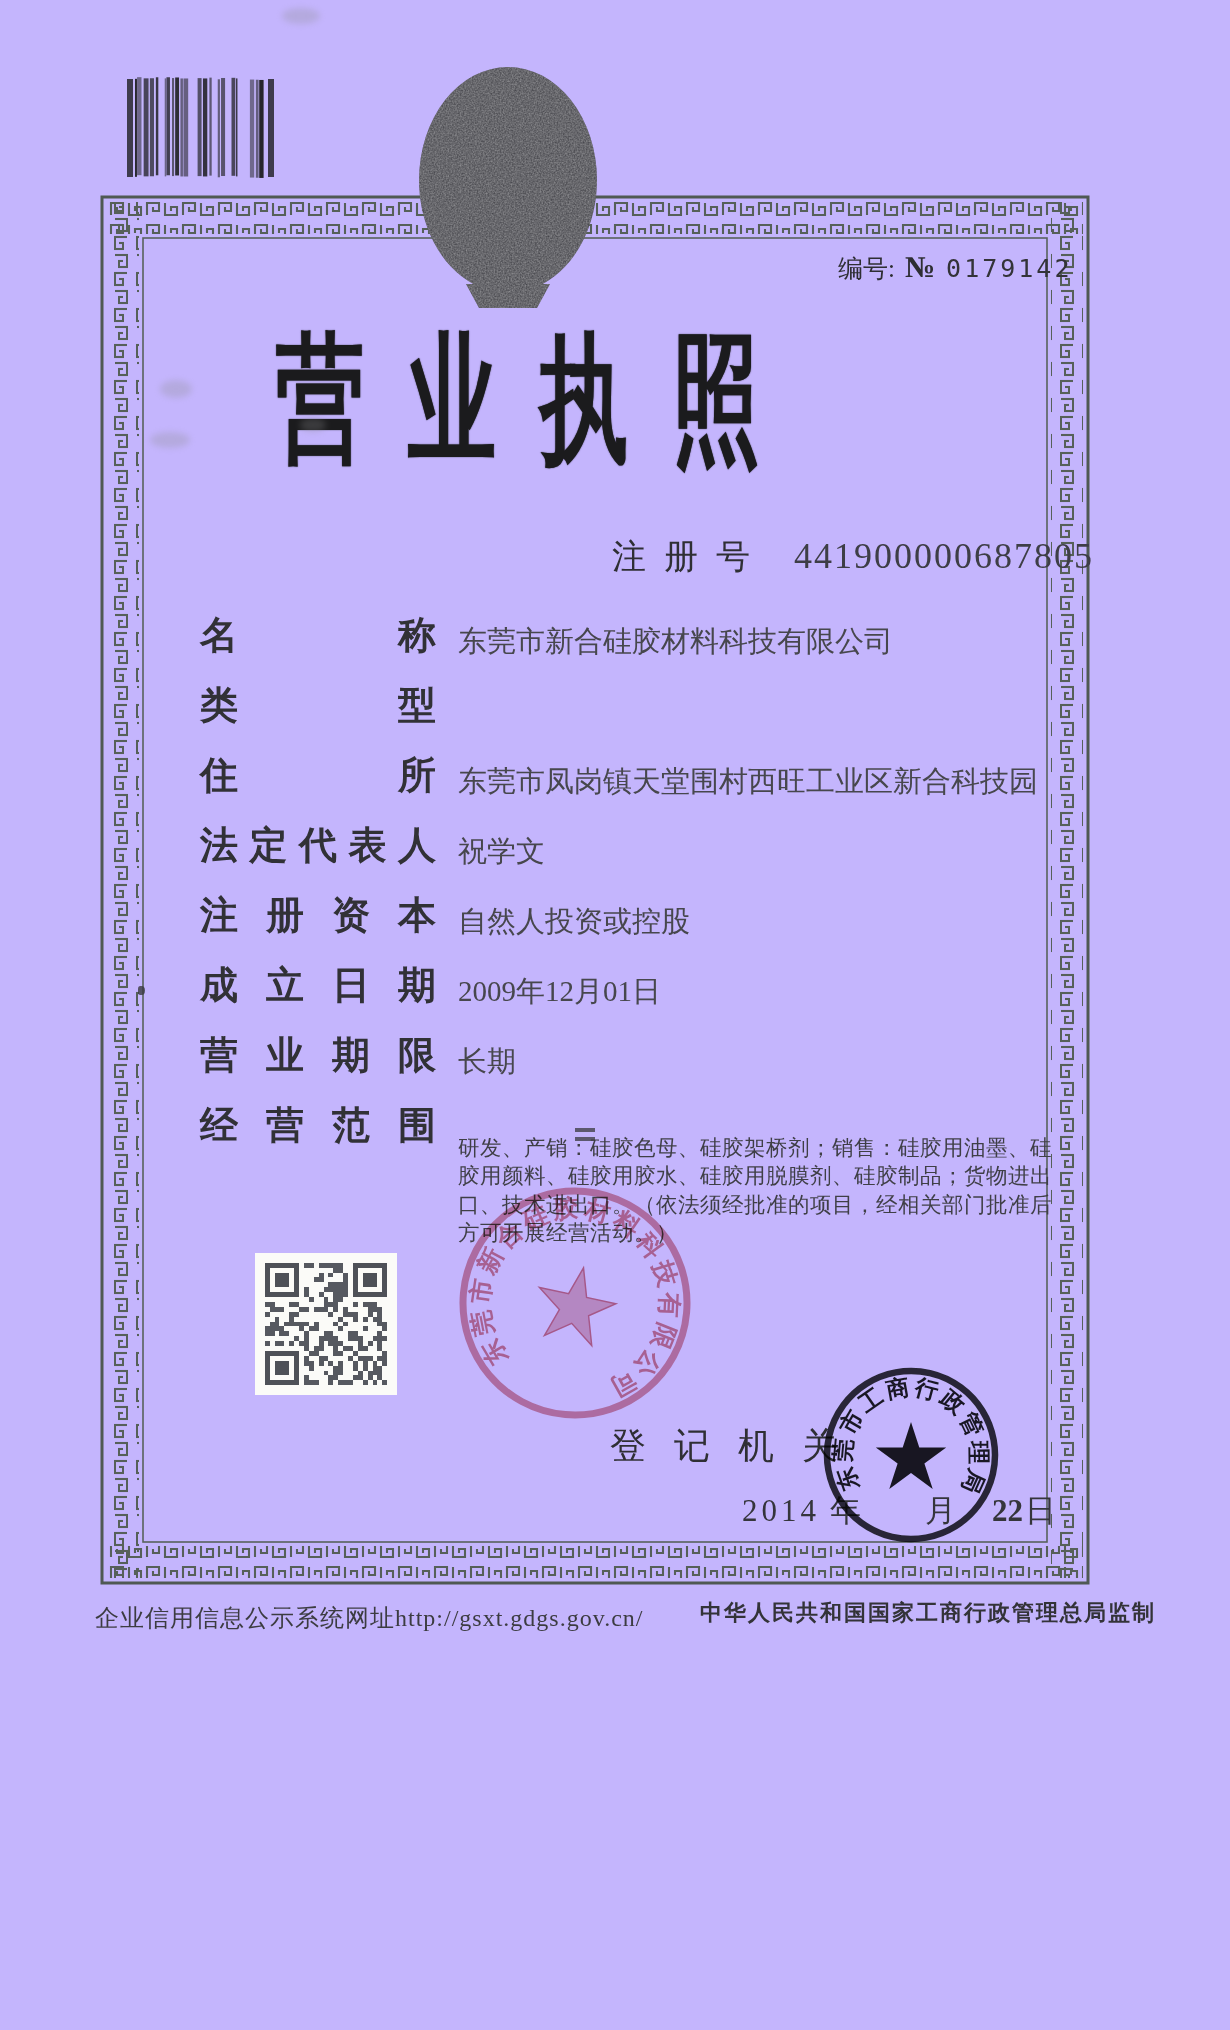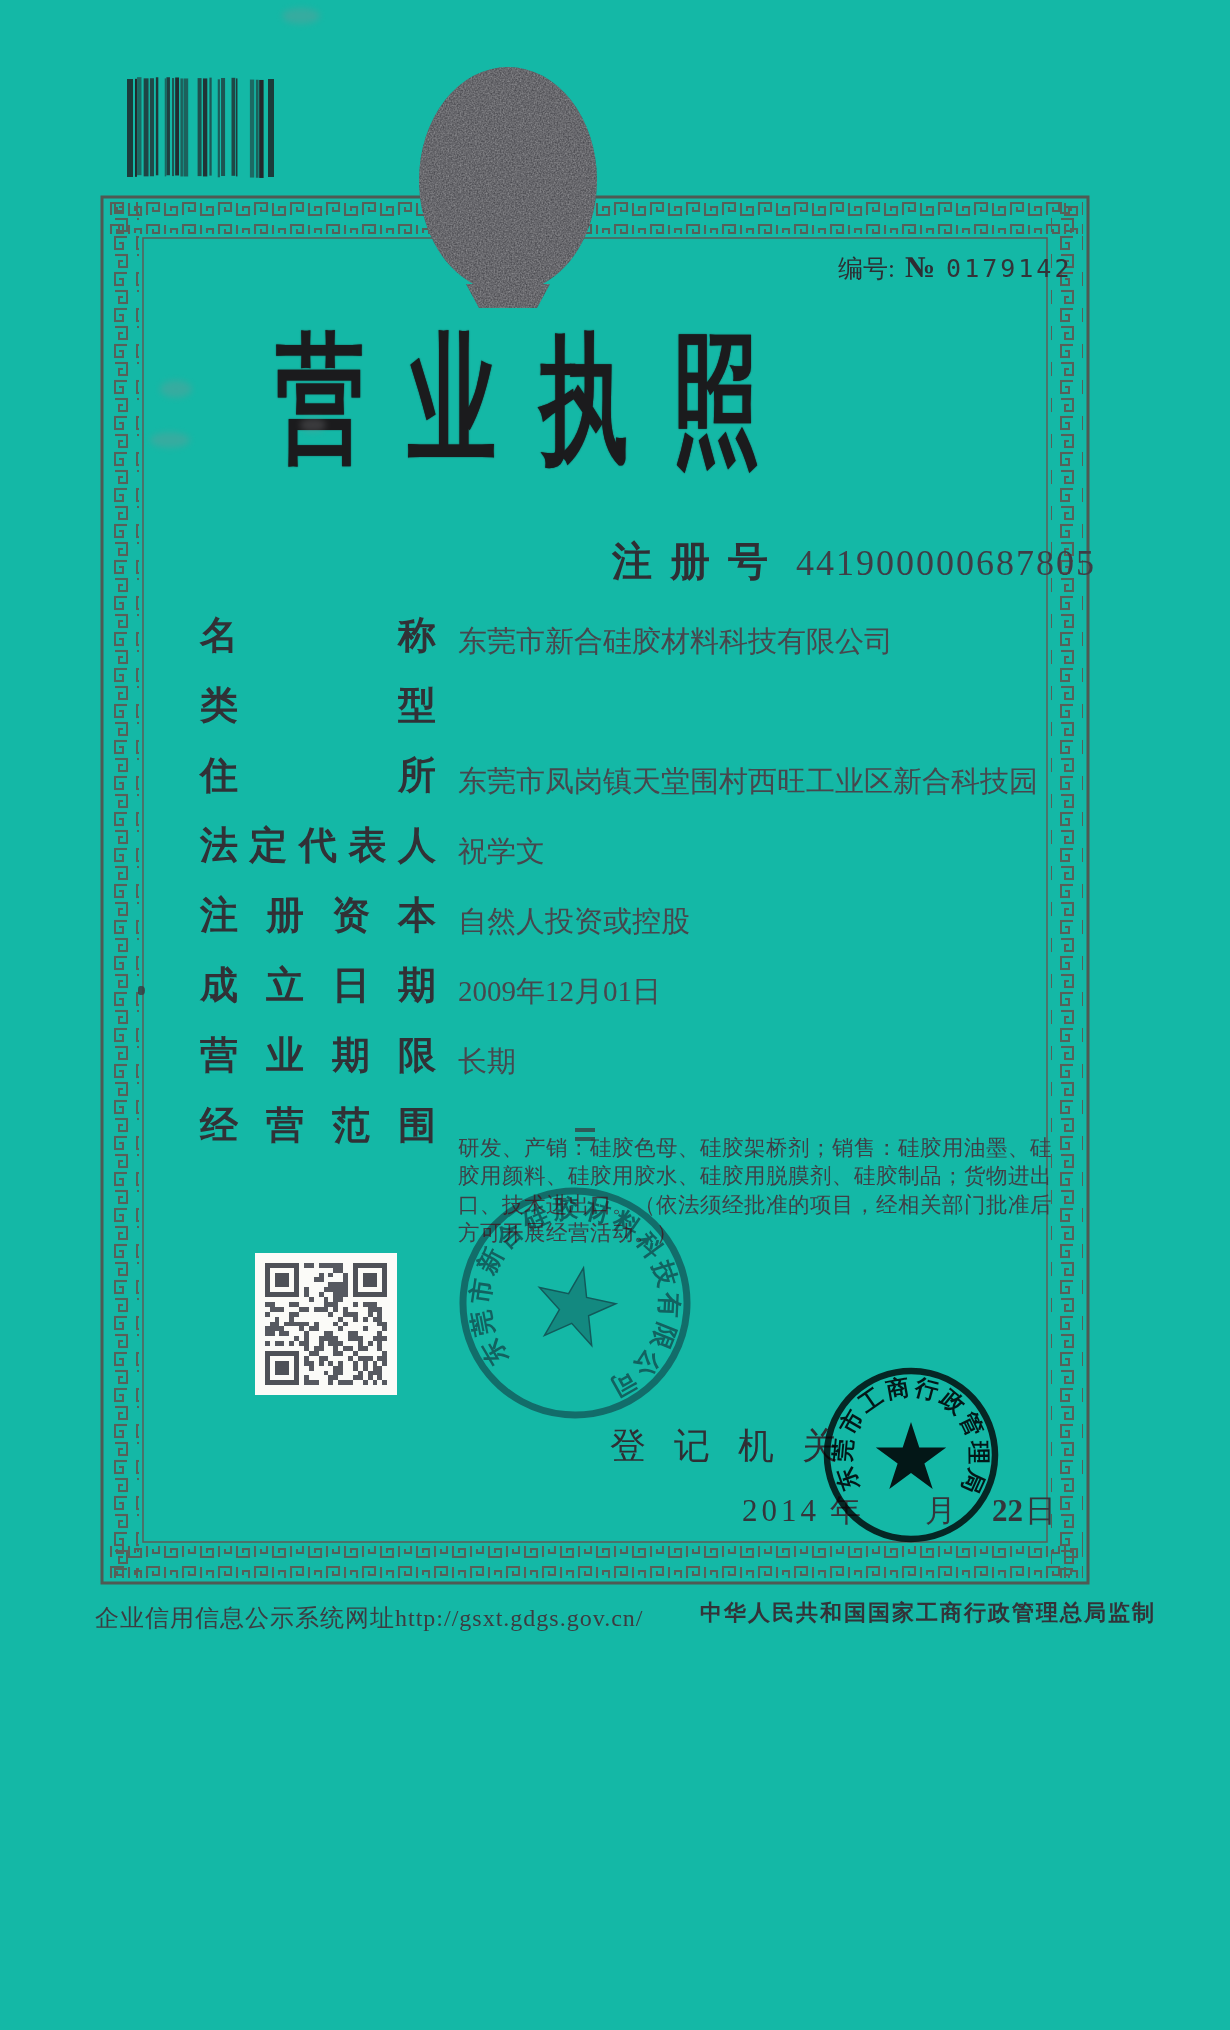--- a/index.html
+++ b/index.html
@@ -1,38 +1,38 @@
 <!DOCTYPE html>
 <html><head>
 <meta charset="utf-8">
 <style>
   html,body{margin:0;padding:0;background:#d9d9d6;}
   #scan{
     position:relative; width:1230px; height:2030px; margin:0 auto;
-    background:#14b8a6; overflow:hidden;
+    background:#c4b5fd; overflow:hidden;
     font-family:"Liberation Serif", serif; color:#2b2b2e;
   }
   .abs{position:absolute;}
   
   #barcode{left:127px; top:75px; width:148px; height:105px;}
   #serial-line{left:838px; top:250px; display:flex; align-items:baseline; gap:10px;
     font-size:25px; color:#2e2e33; white-space:nowrap;}
   #serial-line .sym{font-weight:700; font-size:30px; letter-spacing:1px;}
   #serial-line .num{font-family:"DejaVu Sans Mono", monospace; font-size:25px; letter-spacing:3px; color:#333338;}
   
   #license-title{
     left:276px; top:330px; font-family:"Liberation Sans", sans-serif;
     font-size:88px; font-weight:800; letter-spacing:44px; line-height:88px;
     color:#1b1b1d; transform:scaleY(1.58); transform-origin:0 0;
     text-shadow:0 0 1px #1b1b1d; white-space:nowrap;
   }
   
   #regno-line{left:612px; top:534px; display:flex; align-items:baseline; white-space:nowrap;}
-  #regno-line .lbl{font-size:40px; font-weight:700; letter-spacing:18px; color:#2f2f34;}
-  #regno-line .no{font-size:36px; letter-spacing:2px; margin-left:10px; color:#3e3e46;}
+  #regno-line .lbl{font-size:34px; font-weight:400; letter-spacing:18px; color:#2f2f34;}
+  #regno-line .no{font-size:36px; letter-spacing:2px; margin-left:26px; color:#3e3e46;}
   
   #fields{left:200px; top:616px; width:862px;}
   .row{display:flex; align-items:flex-start;}
   .row .lab{width:236px; flex:0 0 236px; display:flex; justify-content:space-between;
     font-size:38px; font-weight:600; color:#313136; line-height:1.05;}
   .row .val{margin-left:22px; margin-top:7px; font-size:29px; color:#47474d; line-height:1.25; flex:1;}
   .row.scope .val{font-size:21.5px; line-height:1.32; margin-top:28px; letter-spacing:.5px; color:#3f3f46;}
   
   #registrar{left:610px; top:1422px; font-size:36px; font-weight:400; letter-spacing:28px;
     color:#2f2f34; white-space:nowrap;}

